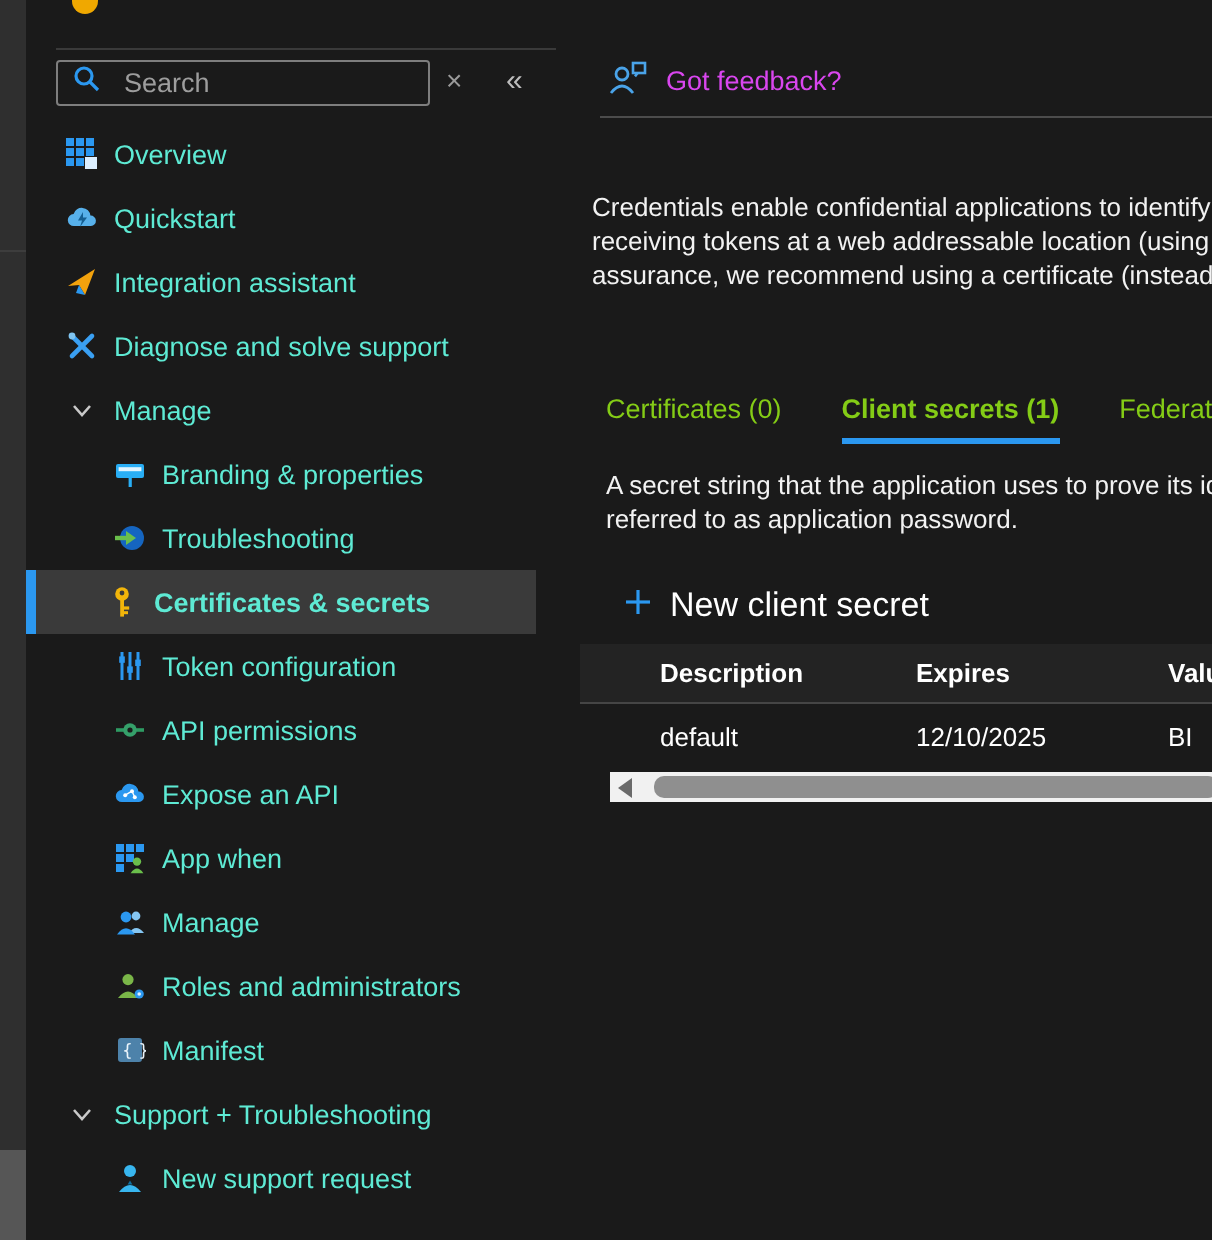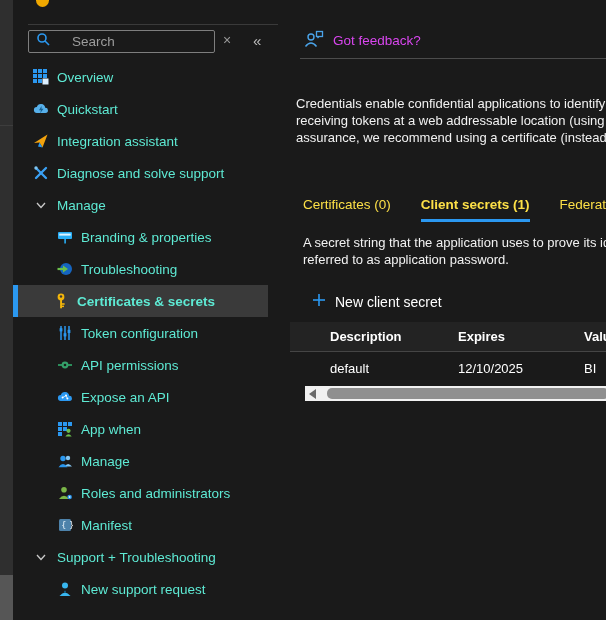--- a/index.html
+++ b/index.html
@@ -10,42 +10,42 @@
   
   .left-rail { position:absolute; left:0; top:0; width:13px; height:620px; background:#2f2f2f; }
   .rail-seam { position:absolute; left:0; top:125px; width:13px; height:1px; background:#3d3d3d; }
   .rail-bottom { position:absolute; left:0; top:575px; width:13px; height:45px; background:#565656; }
 
   .partial-key { position:absolute; left:36px; top:-5px; width:13px; height:12px; background:#f0a800; border-radius:2px 2px 7px 7px; }
 
   
   .sidebar { position:absolute; left:13px; top:0; width:277px; height:620px; }
   .top-seam { position:absolute; left:15px; top:24px; width:250px; height:1px; background:#3a3a3a; }
-  .search-box { position:absolute; left:15px; top:30px; width:187px; height:23px; border:1px solid #7e7e7e; border-radius:2px; display:flex; align-items:center; padding:0 7px; gap:21px; }
+  .search-box { position:absolute; left:15px; top:30px; width:187px; height:23px; border:1px solid #7e7e7e; border-radius:2px; display:flex; align-items:center; padding:0 7px; gap:11px; }
   .search-ph { font-size:13.5px; color:#9d9d9d; }
   .mini-btn { position:absolute; top:32px; font-size:14px; color:#9a9a9a; cursor:default; }
   .clear-btn { left:210px; }
   .collapse-btn { left:240px; color:#bdbdbd; font-size:15px; }
 
   .nav { position:absolute; left:0; top:61px; width:255px; }
   .nav-item { height:32px; display:flex; align-items:center; padding-left:20px; gap:8px; font-size:13.5px; color:#5eead4; cursor:default; }
   .nav-item .icon { width:16px; height:16px; flex:0 0 16px; display:flex; align-items:center; justify-content:center; }
   .nav-item.indent { padding-left:44px; }
   .nav-item.selected { background:#3a3a3a; border-left:5px solid #2b98f0; padding-left:35px; font-weight:bold; }
 
   
   .main { position:absolute; left:290px; top:0; width:316px; height:620px; overflow:hidden; }
   .feedback { position:absolute; left:14px; top:30px; display:flex; align-items:center; gap:9px; font-size:13.5px; color:#d946ef; }
   .toolbar-divider { position:absolute; left:10px; width:306px; top:58px; height:1px; background:#4c4c4c; }
   .intro { position:absolute; left:6px; top:95px; font-size:13px; line-height:17px; color:#f2f2f2; white-space:nowrap; }
   .tabs { position:absolute; left:13px; top:197px; display:flex; gap:30px; white-space:nowrap; }
-  .tab { font-size:13.5px; color:#fde047; padding-bottom:7px; border-bottom:3px solid transparent; cursor:default; }
+  .tab { font-size:13.5px; color:#84cc16; padding-bottom:7px; border-bottom:3px solid transparent; cursor:default; }
   .tab.active { font-weight:bold; border-bottom-color:#2b98f0; }
   .desc { position:absolute; left:13px; top:234px; font-size:13px; line-height:17px; color:#f2f2f2; white-space:nowrap; }
-  .new-secret { position:absolute; left:22px; top:293px; display:flex; align-items:center; gap:9px; font-size:14px; color:#fff; }
+  .new-secret { position:absolute; left:22px; top:293px; display:flex; align-items:center; gap:9px; font-size:17px; color:#fff; }
 
   .table { position:absolute; left:0; top:322px; width:340px; }
   .thead { display:flex; height:30px; align-items:center; background:#232323; border-bottom:1px solid #454545; font-weight:bold; font-size:13px; }
   .trow  { display:flex; height:33px; align-items:center; font-size:13px; }
   .c1 { width:168px; padding-left:40px; }
   .c2 { width:126px; }
   .c3 { flex:1; }
 
   .scrollbar { position:relative; margin:0; position:absolute; left:15px; top:386px; width:301px; height:15px; background:#f1f1f1; overflow:hidden; }
   .sb-arrow { position:absolute; left:4px; top:3px; width:0; height:0; border-top:5px solid transparent; border-bottom:5px solid transparent; border-right:7px solid #6a6a6a; }

